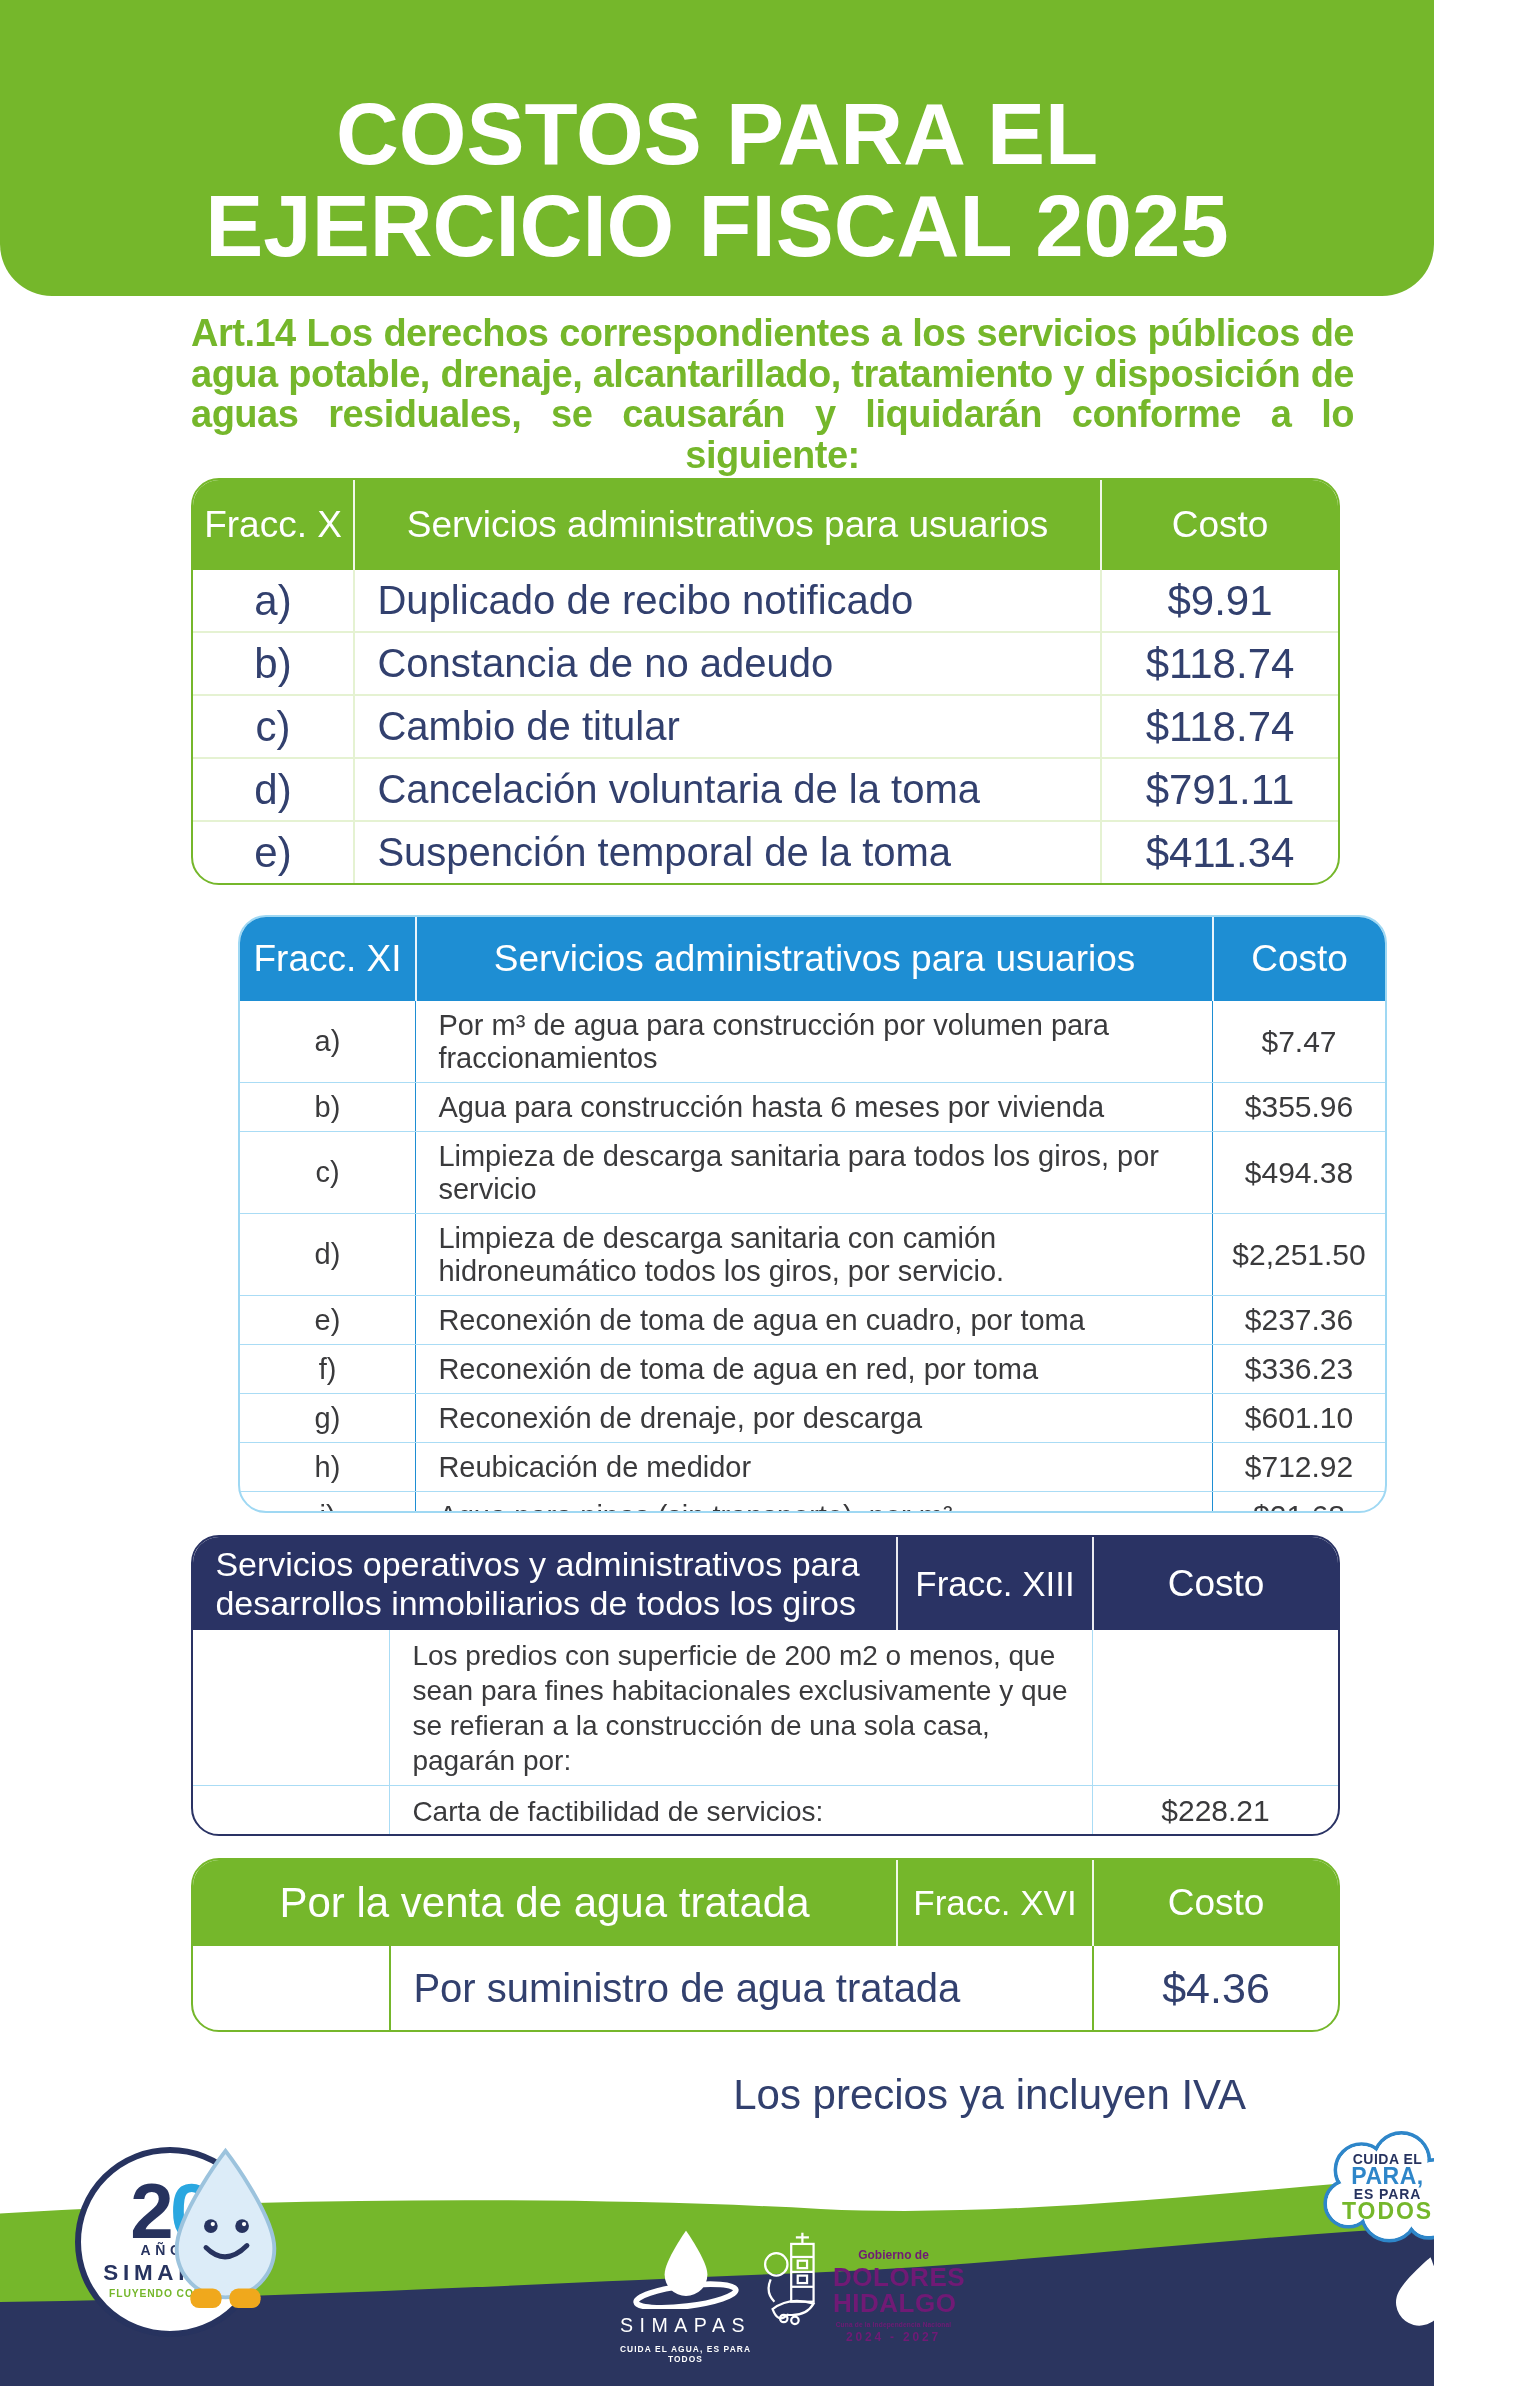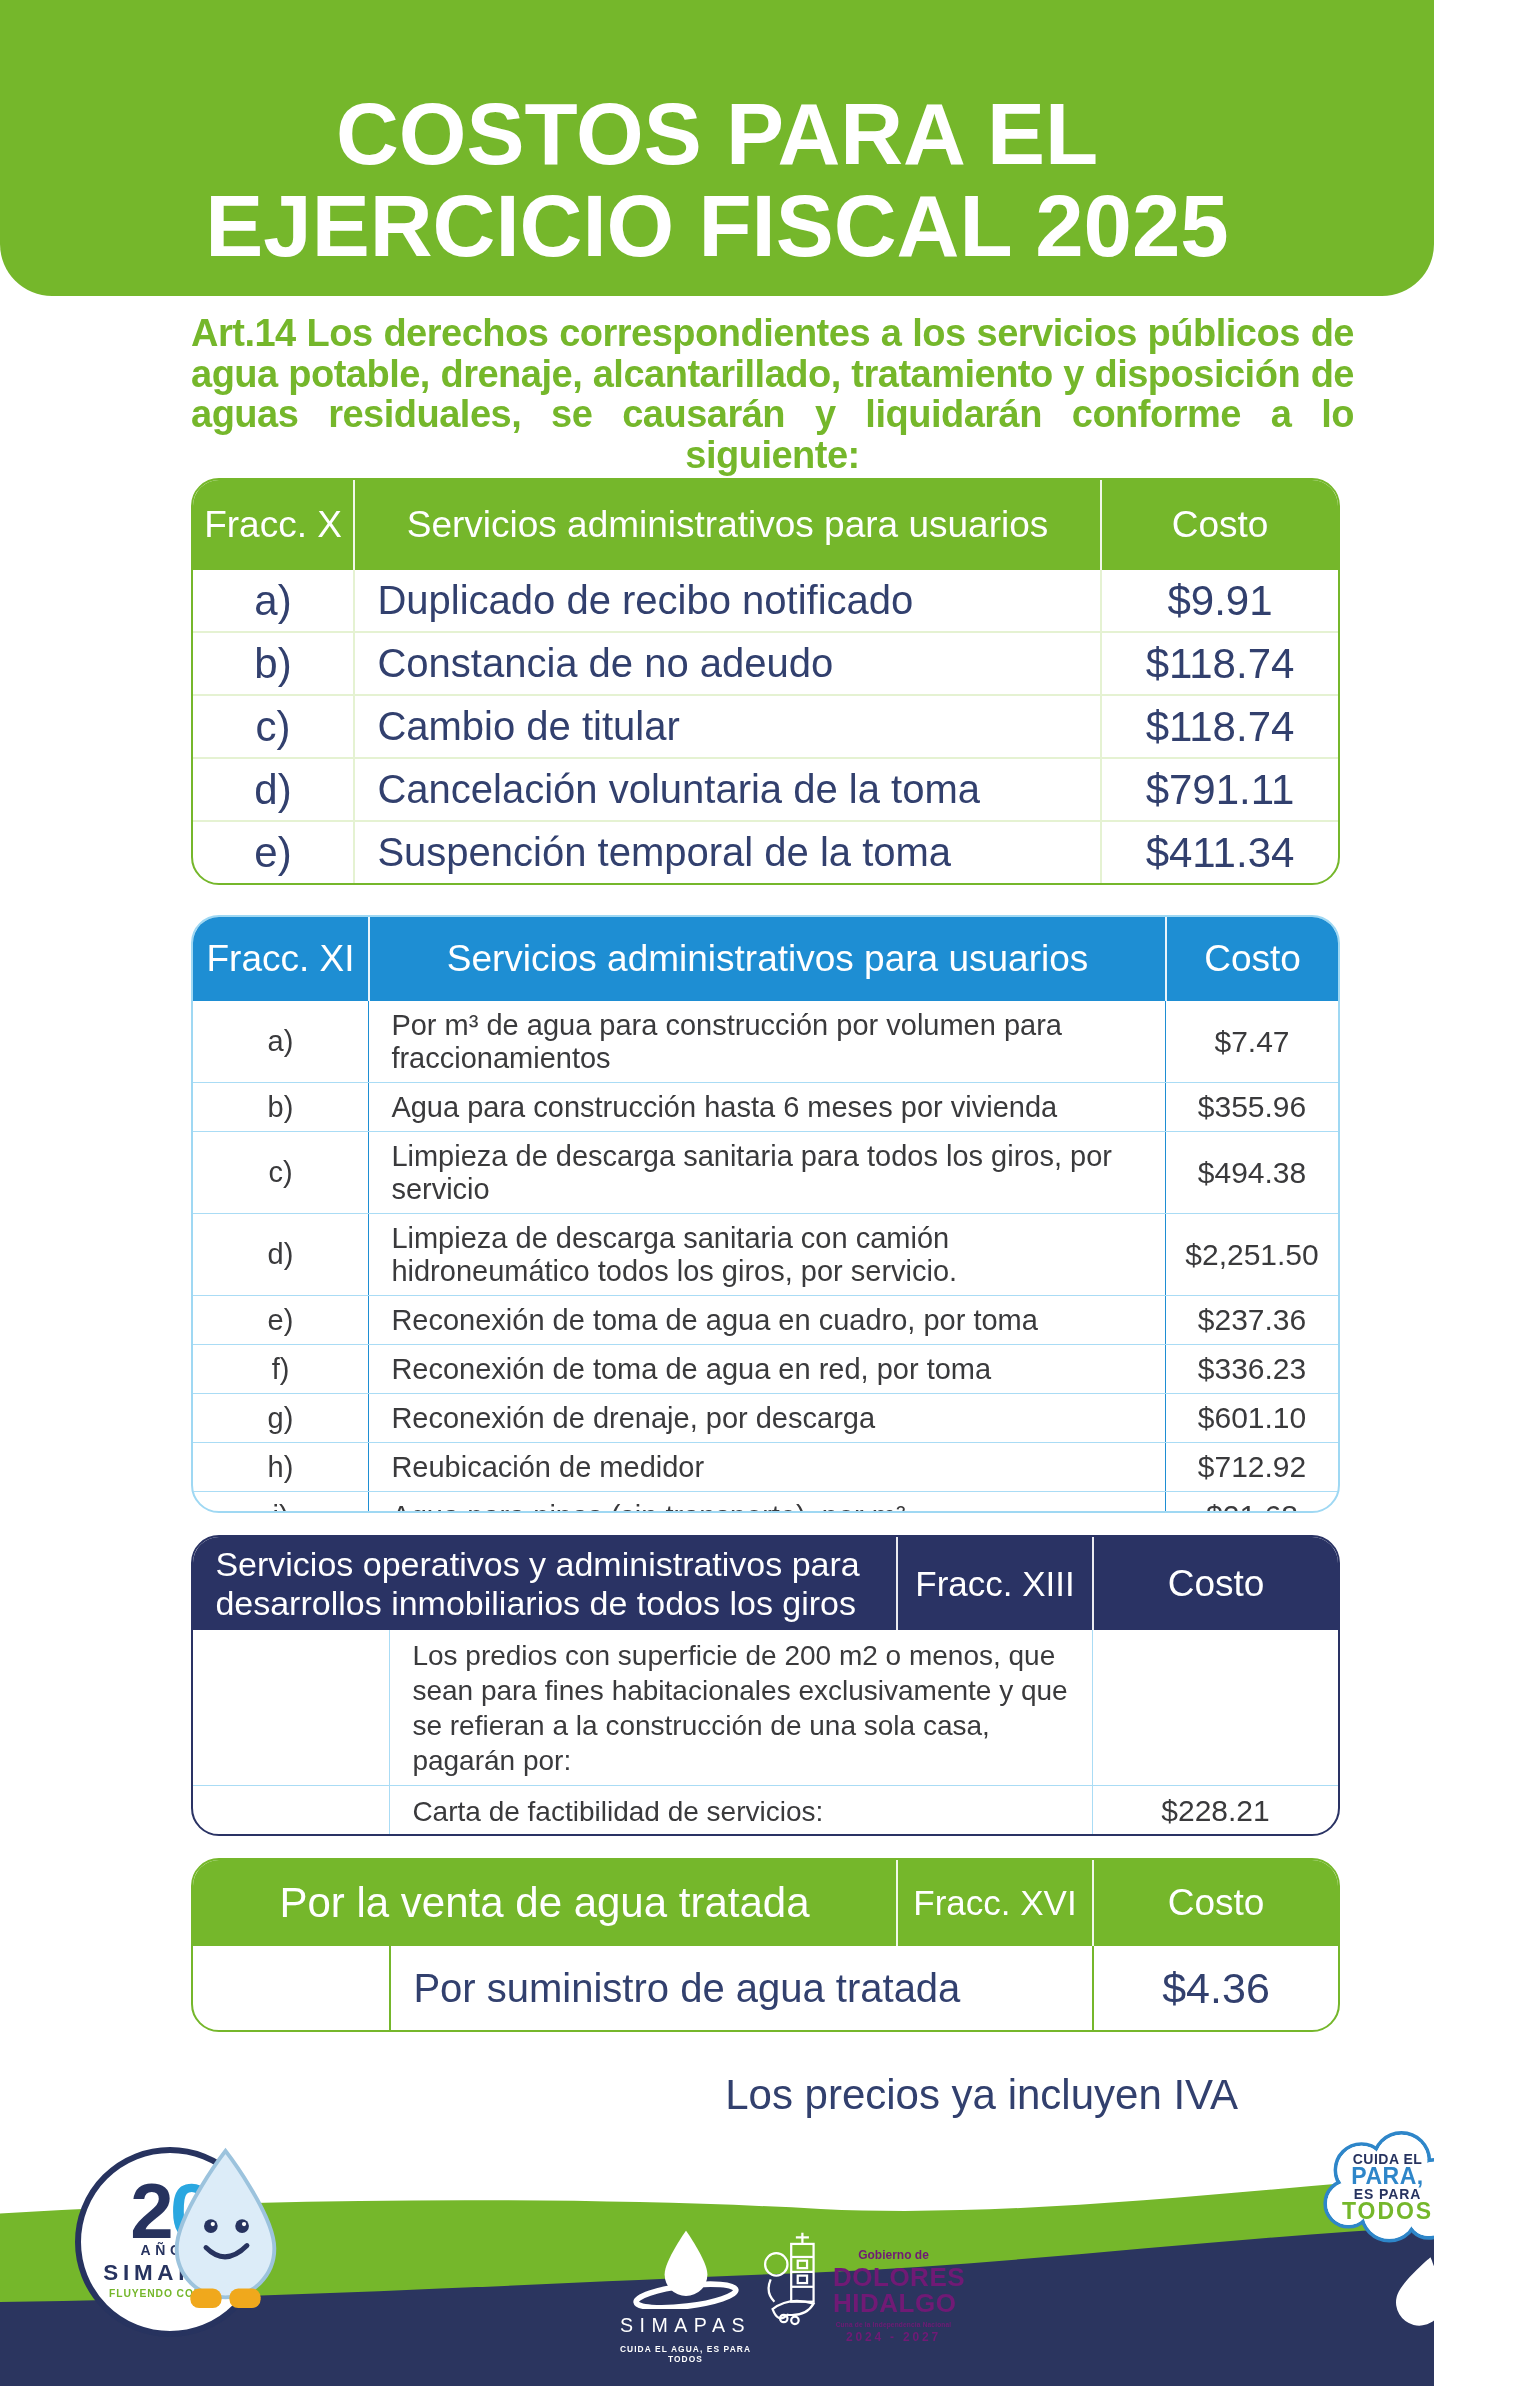--- a/index.html
+++ b/index.html
@@ -34,21 +34,21 @@
   .trow + .trow{border-top:var(--sepw) solid var(--sep);}
   .c{display:flex;align-items:center;justify-content:center;box-sizing:border-box;}
   .c + .c{border-left:var(--divw) solid var(--divider);}
   .thead .c + .c{border-left:2.8px solid rgba(255,255,255,.9);}
   .c2{justify-content:flex-start;text-align:left;padding:7.5px 13px 7.5px 22.4px;}
   .thead .c2{justify-content:center;text-align:center;padding:7.5px 13px;}
   .c1,.c3{flex:0 0 auto;padding:3.7px 5.6px;}
   .c2{flex:1 1 auto;}
   
   .theme-green{--head-bg:#75b72b;--sep:#e5f2d2;--divider:#e5f2d2;--sepw:2.8px;--divw:2.8px;border:2.8px solid #75b72b;}
-  .theme-blue {--head-bg:#1e8ed3;--sep:#aadcf5;--divider:#1e8ed3;--sepw:1.9px;--divw:1.9px;border:2.8px solid #9fd8f3;}
+  .theme-blue {--head-bg:#1e8ed3;--sep:#aadcf5;--divider:#1e8ed3;--sepw:1.9px;--divw:1.9px;border:2.8px solid #9fd8f3;margin-left:47px;}
   .theme-navy {--head-bg:#2a3364;--sep:#aadcf5;--divider:#aadcf5;--sepw:1.9px;--divw:1.9px;border:2.8px solid #2a3364;}
   .t3.theme-green{--divider:#75b72b;--divw:2.8px;}
   
   .t0{top:478px;height:407px;}
   .t0 .thead{flex:0 0 90px;font-size:37px;}
   .t0 .c1{width:160px;}  .t0 .c3{width:238px;}
   .t0 .tbody{color:#32406e;font-size:40px;font-weight:300;}
   .t0 .tbody .c1{font-size:42px;}
   .t0 .tbody .c3{font-size:42px;}
   
@@ -72,21 +72,21 @@
   .t3{top:1858px;height:174px;}
   .t3 .thead{flex:0 0 86px;}
   .t3 .thead .c1{font-size:35px;}
   .t3 .thead .c2{font-size:42px;}
   .t3 .thead .c3{font-size:37px;}
   .t3 .c1{width:196px;}  .t3 .c3{width:246px;}
   .t3 .tbody{color:#32406e;font-size:40px;font-weight:300;}
   .t3 .tbody .c3{font-size:43px;}
   
   .iva-note{
-    position:absolute;top:2071px;right:196px;color:#32406e;
+    position:absolute;top:2071px;right:188px;color:#32406e;
     font-size:42px;font-weight:300;letter-spacing:0;
   }
   
   .footer{position:absolute;left:0;top:2125px;width:1533px;height:261px;}
   .footer svg.waves{position:absolute;left:0;top:0;width:100%;height:100%;}
   .badge20{
     position:absolute;left:75px;top:22.4px;width:190px;height:190px;background:#fff;
     border:6.5px solid #27335f;border-radius:50%;box-sizing:border-box;
     display:flex;flex-direction:column;align-items:center;z-index:3;
   }

